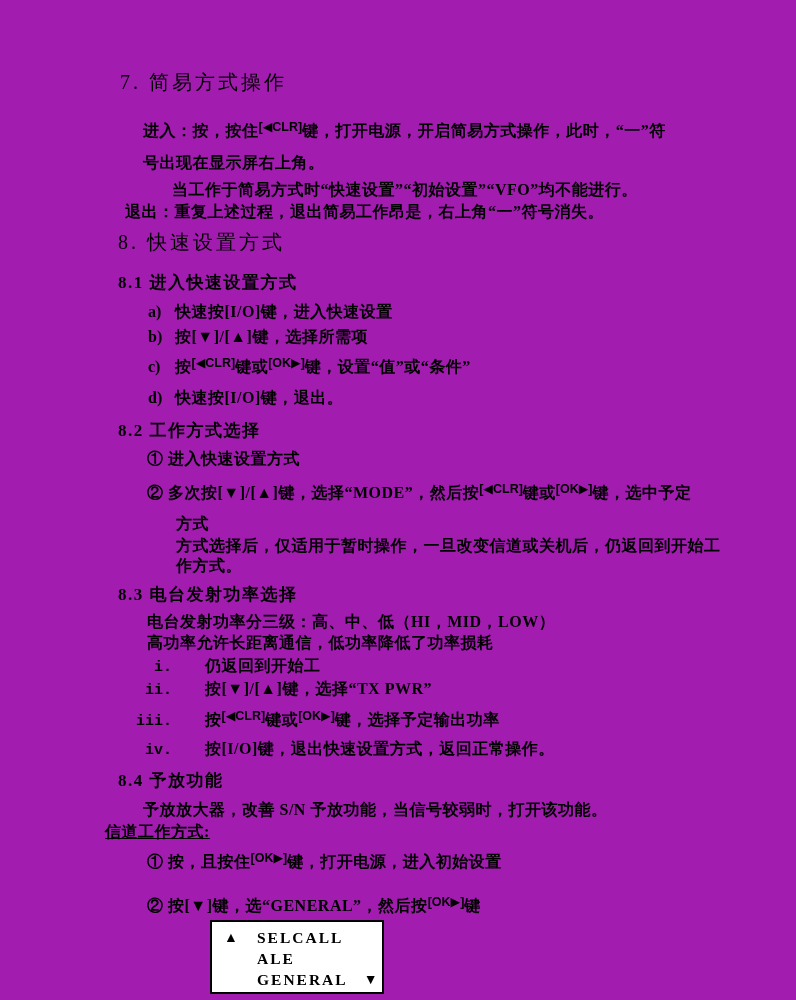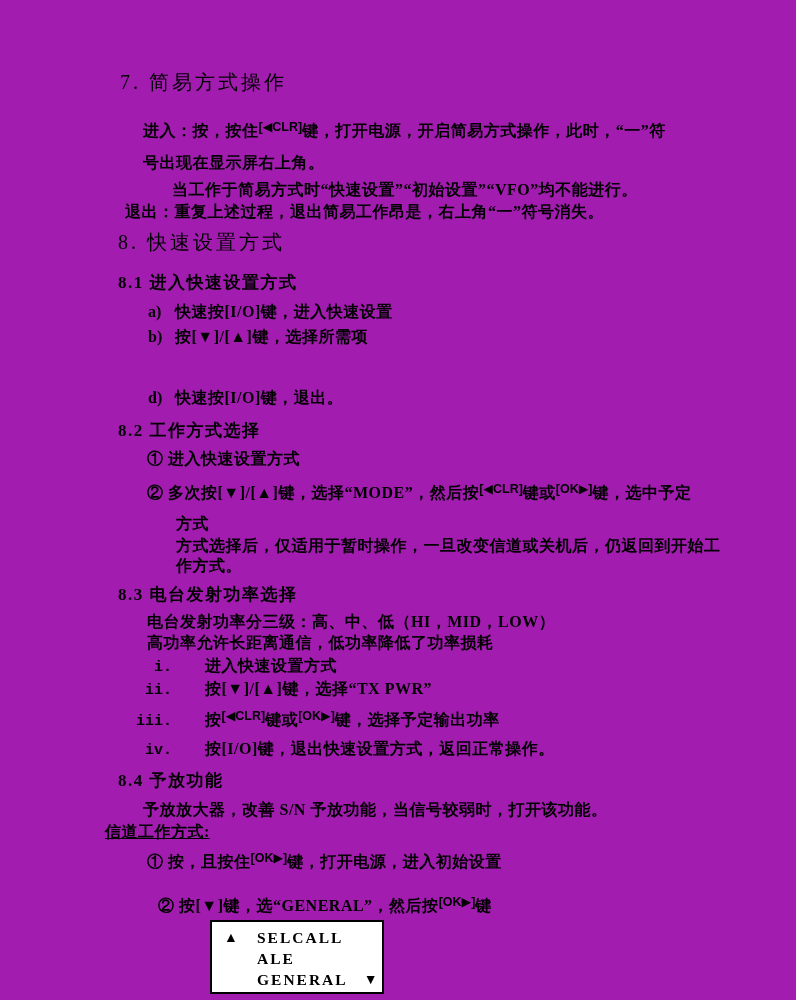--- a/index.html
+++ b/index.html
@@ -50,37 +50,38 @@
 <div id="page">
     <div class="line h1" style="left: 120px; top: 70px;"><span>7. 简易方式操作</span></div>
     <div class="line body" style="left: 143px; top: 153px;"><span>号出现在显示屏右上角。</span></div>
     <div class="line body" style="left: 143px; top: 120px;"><span>进入：按，按住</span><span class="key">[◀CLR]</span><span>键，打开电源，开启简易方式操作，此时，“一”符</span></div>
     <div class="line body" style="left: 125px; top: 202px;"><span>退出：重复上述过程，退出简易工作昂是，右上角“一”符号消失。</span></div>
     <div class="line body" style="left: 172px; top: 180px;"><span>当工作于简易方式时“快速设置”“初始设置”“VFO”均不能进行。</span></div>
     <div class="line h1" style="left: 118px; top: 230px;"><span>8. 快速设置方式</span></div>
     <div class="line h2" style="left: 118px; top: 248px; margin-top: 24px;"><span>8.1 进入快速设置方式</span></div>
     <div class="line body" style="left: 148px; top: 302px;"><span class="abc">a)</span><span>快速按[I/O]键，进入快速设置</span></div>
     <div class="line body" style="left: 148px; top: 327px;"><span class="abc">b)</span><span>按[▼]/[▲]键，选择所需项</span></div>
+    <div class="line body" style="left: 148px; top: 356px;"><span class="abc">c)</span><span>按</span><span class="key">[◀CLR]</span><span>键或</span><span class="key">[OK▶]</span><span>键，设置“值”或“条件”</span></div>
     <div class="line body" style="left: 148px; top: 388px;"><span class="abc">d)</span><span>快速按[I/O]键，退出。</span></div>
     <div class="line h2" style="left: 118px; top: 420px;"><span>8.2 工作方式选择</span></div>
     <div class="line body" style="left: 147px; top: 449px;"><span>① 进入快速设置方式</span></div>
     <div class="line body" style="left: 147px; top: 482px;"><span>② 多次按[▼]/[▲]键，选择“MODE”，然后按</span><span class="key">[◀CLR]</span><span>键或</span><span class="key">[OK▶]</span><span>键，选中予定</span></div>
     <div class="line body" style="left: 176px; top: 514px;"><span>方式</span></div>
     <div class="line body" style="left: 176px; top: 536px;"><span>方式选择后，仅适用于暂时操作，一旦改变信道或关机后，仍返回到开始工</span></div>
     <div class="line body" style="left: 176px; top: 556px;"><span>作方式。</span></div>
     <div class="line h2" style="left: 118px; top: 584px;"><span>8.3 电台发射功率选择</span></div>
     <div class="line body" style="left: 147px; top: 612px;"><span>电台发射功率分三级：高、中、低（HI，MID，LOW）</span></div>
     <div class="line body" style="left: 147px; top: 633px;"><span>高功率允许长距离通信，低功率降低了功率损耗</span></div>
-    <div class="line body" style="left: 120px; top: 656px;"><span class="num">i.</span><span>进入快速设置方式</span></div>
+    <div class="line body" style="left: 120px; top: 656px;"><span class="num">i.</span><span>仍返回到开始工</span></div>
     <div class="line body" style="left: 120px; top: 679px;"><span class="num">ii.</span><span>按[▼]/[▲]键，选择“TX PWR”</span></div>
     <div class="line body" style="left: 120px; top: 709px;"><span class="num">iii.</span><span>按</span><span class="key">[◀CLR]</span><span>键或</span><span class="key">[OK▶]</span><span>键，选择予定输出功率</span></div>
     <div class="line body" style="left: 120px; top: 739px;"><span class="num">iv.</span><span>按[I/O]键，退出快速设置方式，返回正常操作。</span></div>
     <div class="line h2" style="left: 118px; top: 770px;"><span>8.4 予放功能</span></div>
     <div class="line body" style="left: 143px; top: 800px;"><span>予放放大器，改善 S/N 予放功能，当信号较弱时，打开该功能。</span></div>
     <div class="line body underline" style="left: 105px; top: 822px;"><span>信道工作方式:</span></div>
     <div class="line body" style="left: 147px; top: 851px;"><span>① 按，且按住</span><span class="key">[OK▶]</span><span>键，打开电源，进入初始设置</span></div>
-    <div class="line body" style="left: 158px; top: 895px;"><span>② 按[▼]键，选“GENERAL”，然后按</span><span class="key">[OK▶]</span><span>键</span></div>
+    <div class="line body" style="left: 147px; top: 895px;"><span>② 按[▼]键，选“GENERAL”，然后按</span><span class="key">[OK▶]</span><span>键</span></div>
     <div class="lcd" style="left: 210px; top: 920px; width: 174px; height: 74px;">
       <div class="lcd-row"><span class="lcd-arrow">▲</span><span class="lcd-label">SELCALL</span></div>
       <div class="lcd-row"><span class="lcd-arrow"></span><span class="lcd-label">ALE</span></div>
       <div class="lcd-row"><span class="lcd-arrow"></span><span class="lcd-label">GENERAL</span><span class="lcd-arrow right">▼</span></div>
     </div>
   </div>
 
 </body></html>

